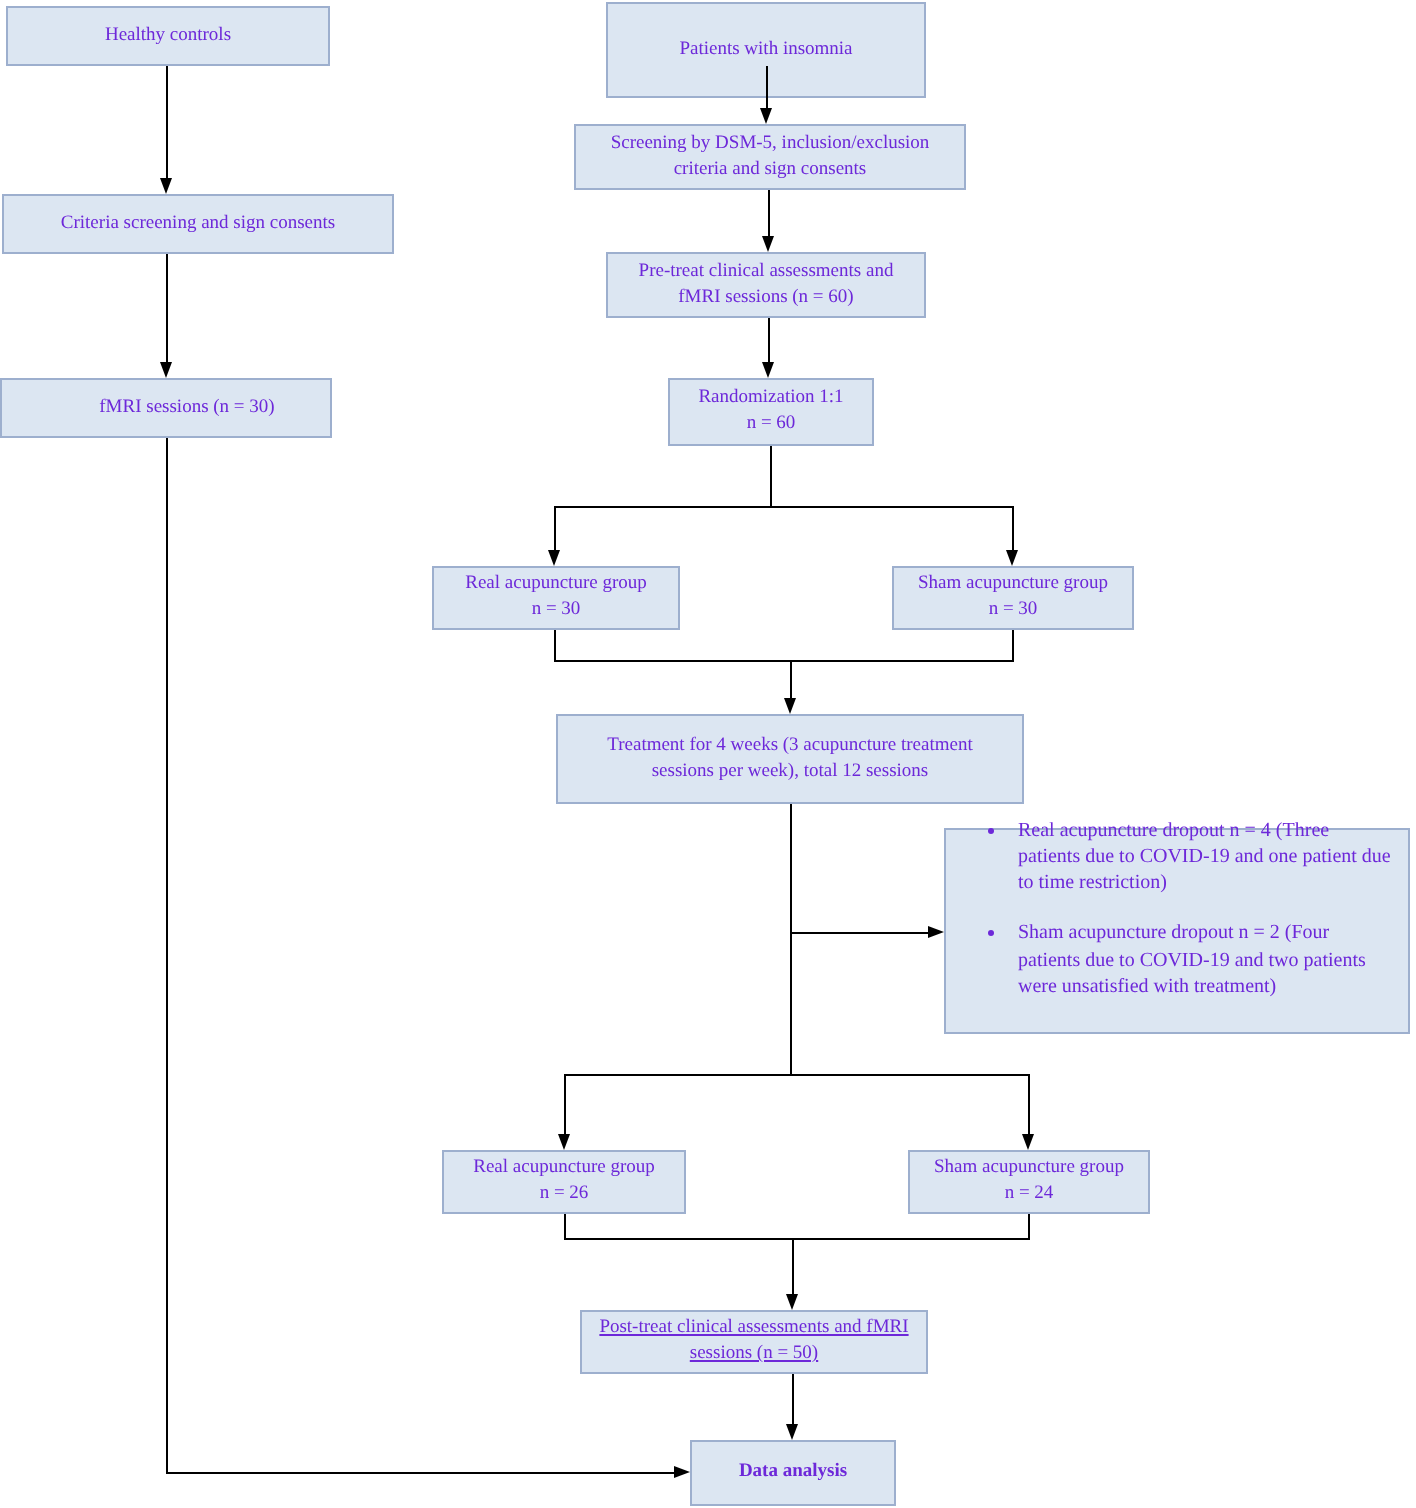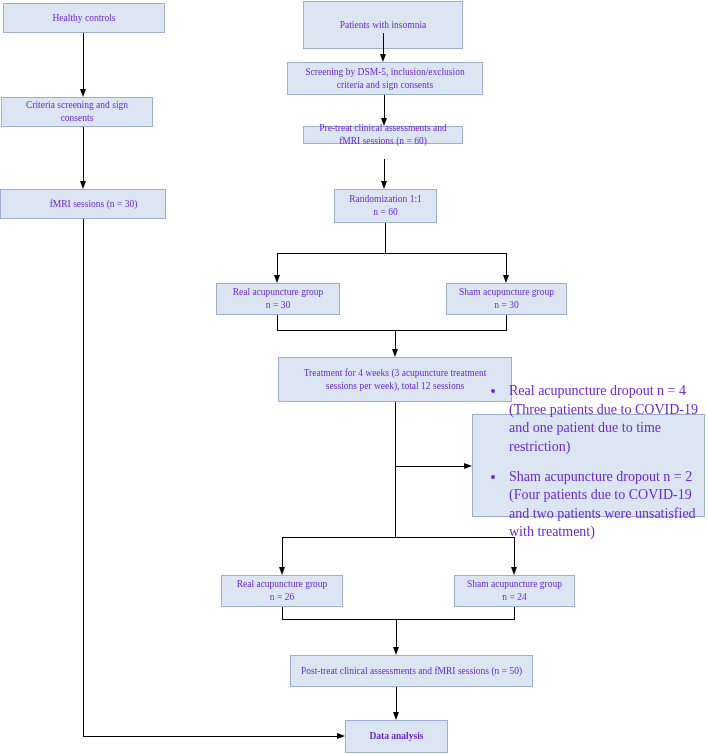--- a/index.html
+++ b/index.html
@@ -35,48 +35,48 @@
     border-top:8px solid #000;
   }
   .arr-r {
     position:absolute; width:0; height:0;
     border-top:3.5px solid transparent;
     border-bottom:3.5px solid transparent;
     border-left:8px solid #000;
   }
   .dropout-box {
     align-items:flex-start;
-    justify-content:center;
+    justify-content:flex-end;
     text-align:left;
     padding:9px 6px 4px 6px;
-    font-size:14px;
+    font-size:10px;
   }
   .dropout-box ul {
     margin:0;
     padding:0 0 0 27px;
     list-style:disc outside;
   }
   .dropout-box li { margin-bottom:12px; padding-left:3px; }
 </style>
 </head>
 <body>
 
 <div id="canvas">
 
   <div class="box" style="left:3px; top:3px; width:162px; height:30px;">Healthy controls</div>
 
-  <div class="box" style="left:1px; top:97px; width:152px; height:30px;">Criteria screening and sign consents</div>
+  <div class="box" style="left:1px; top:97px; width:196px; height:30px;">Criteria screening and sign consents</div>
 
   <div class="box" style="left:0px; top:189px; width:166px; height:30px;padding-left:28px;">fMRI sessions (n = 30)</div>
 
   <div class="box" style="left:303px; top:1px; width:160px; height:48px;">Patients with insomnia</div>
 
   <div class="box" style="left:287px; top:62px; width:196px; height:33px;">Screening by DSM-5, inclusion/exclusion criteria and sign consents</div>
 
-  <div class="box" style="left:303px; top:126px; width:160px; height:18px;">Pre-treat clinical assessments and fMRI sessions (n = 60)</div>
+  <div class="box" style="left:303px; top:126px; width:160px; height:33px;">Pre-treat clinical assessments and fMRI sessions (n = 60)</div>
 
   <div class="box" style="left:334px; top:189px; width:103px; height:34px;text-align:right;">
     <span>Randomization 1:1</span>
     <span>n = 60</span>
   </div>
 
   <div class="box" style="left:216px; top:283px; width:124px; height:32px;">
     <span>Real acupuncture group</span>
     <span>n = 30</span>
   </div>
@@ -98,21 +98,21 @@
   <div class="box" style="left:221px; top:575px; width:122px; height:32px;">
     <span>Real acupuncture group</span>
     <span>n = 26</span>
   </div>
 
   <div class="box" style="left:454px; top:575px; width:121px; height:32px;">
     <span>Sham acupuncture group</span>
     <span>n = 24</span>
   </div>
 
-  <div class="box" style="left:290px; top:655px; width:243px; height:32px; padding:14px 8px;">Post-treat clinical assessments and fMRI sessions (n = 50)</div>
+  <div class="box" style="left:290px; top:655px; width:174px; height:32px; padding:14px 8px;text-decoration:underline;">Post-treat clinical assessments and fMRI sessions (n = 50)</div>
 
   <div class="box" style="left:345px; top:720px; width:103px; height:33px;font-weight:bold;">Data analysis</div>
 
   <div class="vline" style="left:83px; top:33px; height:56px;"></div>
   <div class="arr-d" style="left:80px; top:89px;"></div>
 
   <div class="vline" style="left:83px; top:127px; height:54px;"></div>
   <div class="arr-d" style="left:80px; top:181px;"></div>
 
   <div class="vline" style="left:83px; top:219px; height:518px;"></div>

